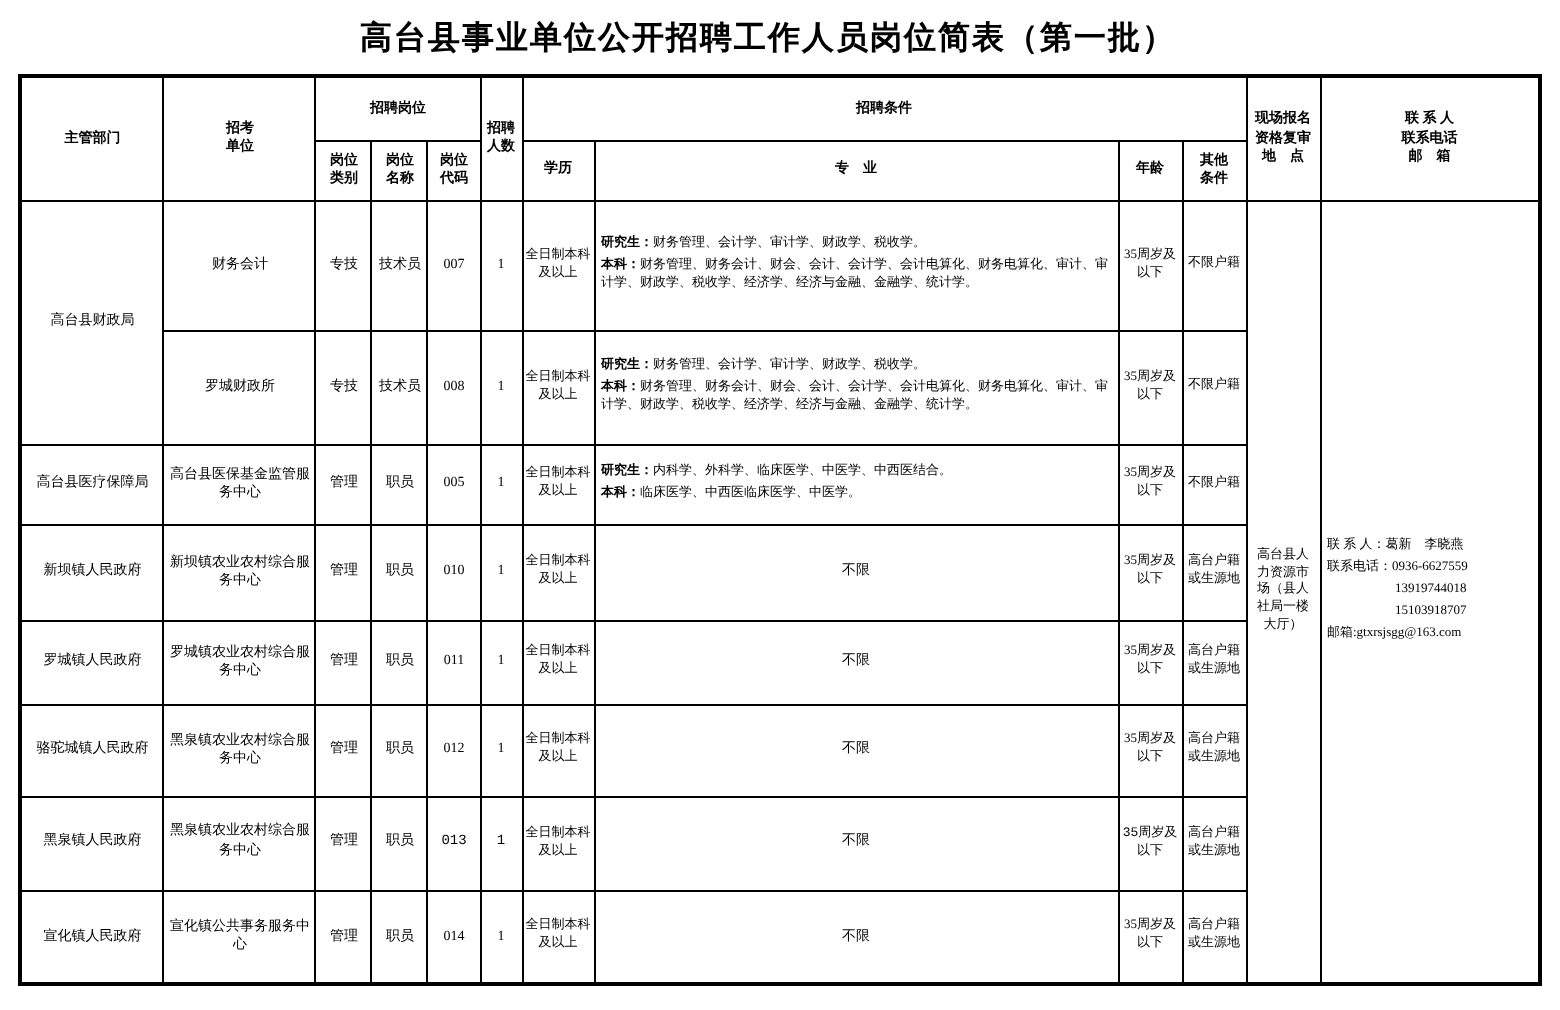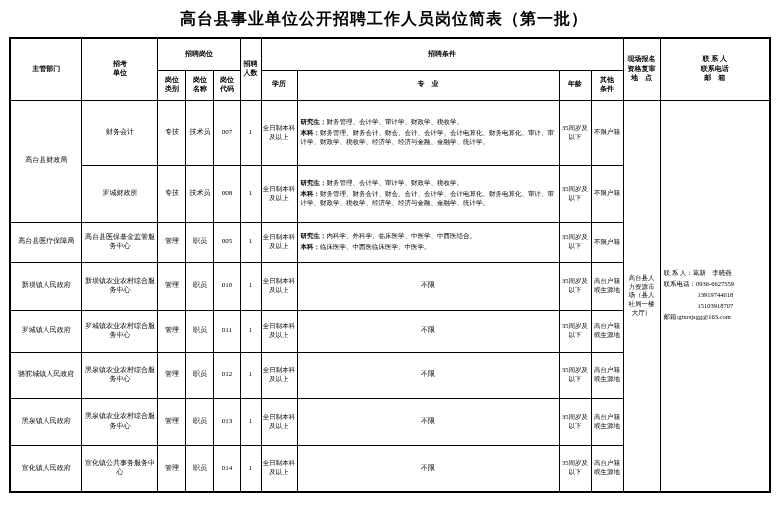--- a/index.html
+++ b/index.html
@@ -156,21 +156,21 @@
           <td>黑泉镇农业农村综合服务中心</td>
           <td>管理</td>
           <td>职员</td>
           <td>012</td>
           <td>1</td>
           <td class="small">全日制本科及以上</td>
           <td>不限</td>
           <td class="small">35周岁及以下</td>
           <td class="small">高台户籍或生源地</td>
         </tr>
-        <tr style="height: 47px;">
+        <tr style="height: 47px; font-family: Liberation Mono, monospace;">
           <td rowspan="1">黑泉镇人民政府</td>
           <td>黑泉镇农业农村综合服务中心</td>
           <td>管理</td>
           <td>职员</td>
           <td>013</td>
           <td>1</td>
           <td class="small">全日制本科及以上</td>
           <td>不限</td>
           <td class="small">35周岁及以下</td>
           <td class="small">高台户籍或生源地</td>

